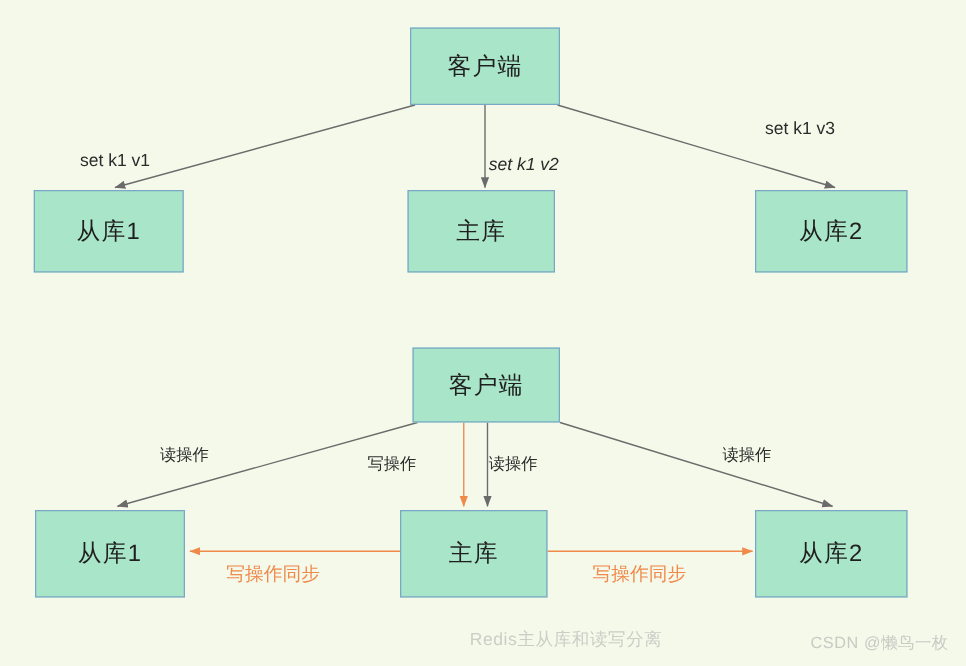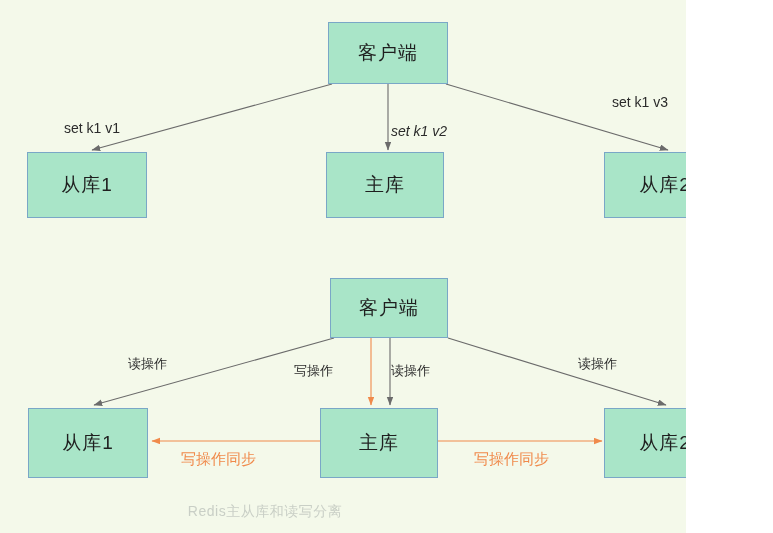--- a/index.html
+++ b/index.html
@@ -2,21 +2,21 @@
 <html><head>
 <meta charset="utf-8">
 <style>
   html, body {
     margin: 0;
     padding: 0;
     background: #ffffff;
   }
   #canvas {
     position: relative;
-    width: 686px;
+    width: 773px;
     height: 533px;
     background: #f4f9ea;
     overflow: hidden;
     font-family: "Liberation Sans", "DejaVu Sans", sans-serif;
   }
   #svg-layer {
     position: absolute;
     left: 0;
     top: 0;
     width: 773px;
@@ -47,21 +47,21 @@
   }
   .edge-label.sync {
     color: #f08a4b;
     font-size: 15px;
   }
   #caption {
     position: absolute;
     left: 0;
     top: 503px;
     width: 530px;
-    text-align: center;
+    text-align: right;
     font-size: 14px;
     color: #c9cfc6;
     letter-spacing: 0.5px;
     z-index: 5;
   }
   #watermark {
     position: absolute;
     right: 14px;
     top: 505px;
     font-size: 13px;
@@ -135,14 +135,15 @@
 
   <div class="edge-label cn" style="left:128px; top:355px;">读操作</div>
   <div class="edge-label cn" style="left:294px; top:362px;font-family:Liberation Serif, serif;">写操作</div>
   <div class="edge-label cn" style="left:391px; top:362px;">读操作</div>
   <div class="edge-label cn" style="left:578px; top:355px;">读操作</div>
 
   <div class="edge-label sync" style="left:181px; top:450px;">写操作同步</div>
   <div class="edge-label sync" style="left:474px; top:450px;">写操作同步</div>
 
   <div id="caption">Redis主从库和读写分离</div>
+  <div id="watermark">CSDN @懒鸟一枚</div>
 
 </div>
 
 </body></html>

